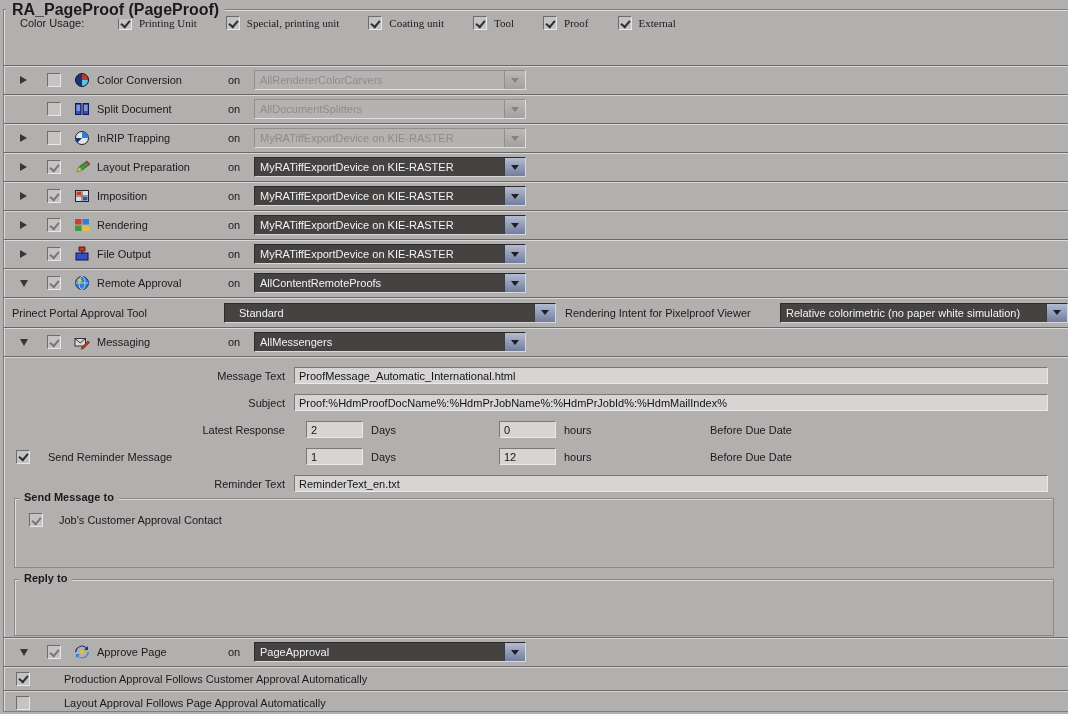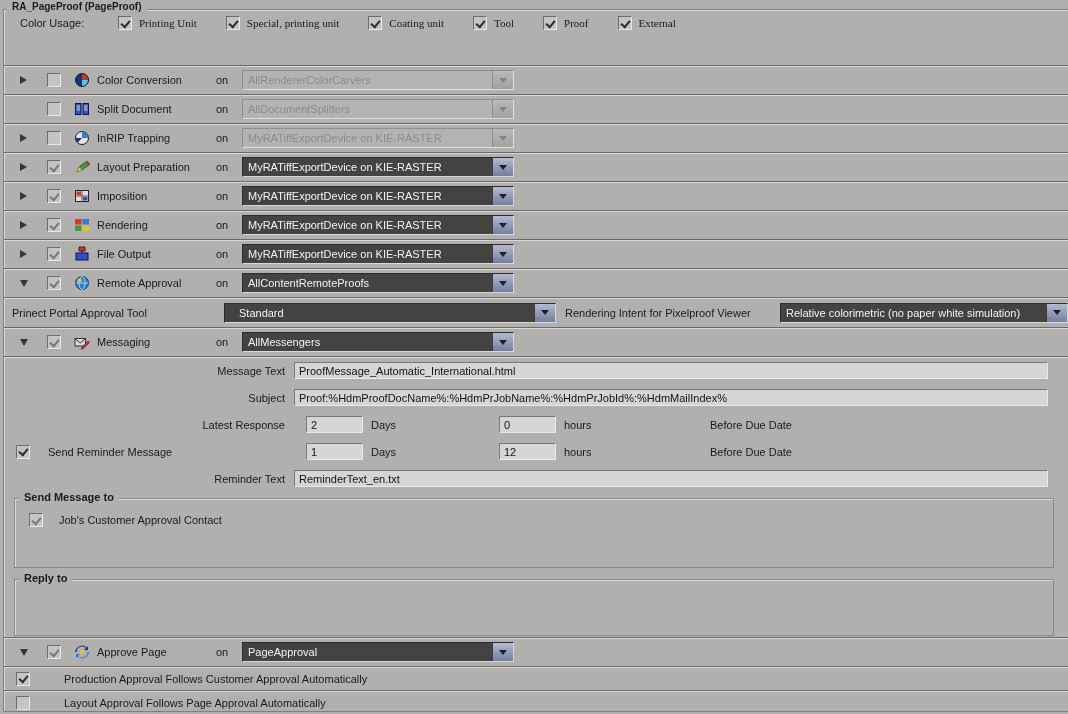--- a/index.html
+++ b/index.html
@@ -2,21 +2,21 @@
 <html><head>
 <meta charset="utf-8">
 <style>
   *{box-sizing:border-box;margin:0;padding:0;}
   html,body{background:#9b9898;}
   #screen{position:relative;width:1068px;height:714px;background:#b2afaf;
     font-family:"Liberation Sans","DejaVu Sans",sans-serif;font-size:11px;color:#1b1919;overflow:hidden;}
   .frame{position:absolute;left:3px;top:9px;right:-3px;bottom:2px;border:1px solid #817e7e;
     box-shadow:inset 1px 1px 0 #dedcdc;z-index:0;}
   .title{position:absolute;left:6px;top:1px;background:#b2afaf;padding:0 6px;font-weight:bold;
-    font-size:10px;z-index:3;white-space:nowrap;}
+    font-size:16px;z-index:3;white-space:nowrap;}
 
   .cu-row{position:absolute;left:20px;top:16px;display:flex;align-items:center;z-index:1;}
   .cu-caption{width:98px;}
   .cu-item{display:flex;align-items:center;margin-right:29px;font-family:Liberation Serif, serif;}
   .cu-item .cb{margin-right:7px;}
 
   .cb{position:relative;width:14px;height:14px;flex:0 0 14px;background:#c6c3c3;border:1px solid;
     border-color:#6f6c6c #e9e7e7 #e9e7e7 #6f6c6c;display:inline-block;}
   .cb.checked::after{content:"";position:absolute;left:2px;top:2.5px;width:7px;height:4px;
     border-left:2px solid #2e2e38;border-bottom:2px solid #2e2e38;transform:rotate(-50deg);}
@@ -26,41 +26,41 @@
   .sep{border-top:1px solid #6b6868;box-shadow:inset 0 1px 0 #d9d7d7;}
 
   .prow{height:29px;display:flex;align-items:center;}
   .exp{width:12px;margin-left:16px;display:flex;align-items:center;}
   .tri-r{width:0;height:0;border-left:7px solid #383535;border-top:4.5px solid transparent;border-bottom:4.5px solid transparent;}
   .tri-d{width:0;height:0;border-top:7px solid #383535;border-left:4.5px solid transparent;border-right:4.5px solid transparent;}
   .prow .cb{margin-left:15px;}
   .picon{width:16px;height:16px;margin-left:13px;flex:0 0 16px;}
   .picon svg{width:16px;height:16px;display:block;}
   .plabel{margin-left:7px;width:111px;white-space:nowrap;}
-  .pon{width:15px;margin-left:8px;}
+  .pon{width:15px;margin-left:20px;}
 
   .dd{width:272px;height:20px;display:flex;border:1px solid;
     border-color:#918e8e #e0dede #e0dede #918e8e;background:#b5b2b2;}
   .prow .dd{margin-left:11px;}
   .dd-text{flex:1;padding:3px 5px 0;color:#8f8c8c;white-space:nowrap;overflow:hidden;}
   .dd-btn{width:21px;flex:0 0 21px;display:flex;align-items:center;justify-content:center;
     background:linear-gradient(#bcb9b9,#a3a0a0);border-left:1px solid #918e8e;}
   .dd-tri{width:0;height:0;border-top:5px solid #858282;border-left:4px solid transparent;border-right:4px solid transparent;}
   .dd.on{border-color:#2d2a2a #d9d7d7 #d9d7d7 #2d2a2a;background:#454242;}
   .dd.on .dd-text{color:#f4f3f3;}
   .dd.on .dd-btn{background:linear-gradient(#b3bbd0,#727e9e);border-left:1px solid #3c3c46;}
   .dd.on .dd-tri{border-top-color:#1e2028;}
 
   .ra-row{height:30px;display:flex;align-items:center;}
   .ra-label1{margin-left:8px;width:212px;white-space:nowrap;}
   .ra-dd1{width:332px;padding-left:9px;}
   .ra-label2{margin-left:9px;width:215px;white-space:nowrap;}
   .ra-dd2{flex:1;width:auto;}
 
-  .msg-panel{height:281px;position:relative;}
+  .msg-panel{height:281px;padding-top:5px;position:relative;}
   .form-row{height:27px;display:flex;align-items:center;}
   .form-label{width:290px;text-align:right;padding-right:9px;white-space:nowrap;}
   .tinput{height:17px;background:#d7d4d4;border:1px solid;border-color:#7b7878 #eae8e8 #eae8e8 #7b7878;
     font:11px "Liberation Sans","DejaVu Sans",sans-serif;color:#131313;padding:0 4px;outline:none;}
   .tinput.long{flex:1;margin-right:20px;min-width:0;}
   .tinput.small{width:57px;flex:0 0 57px;margin-left:12px;}
   .tinput.small.ml0{margin-left:0;}
   .unit{margin-left:8px;white-space:nowrap;}
   .unit.days{width:128px;}
   .unit.hours{width:138px;}

